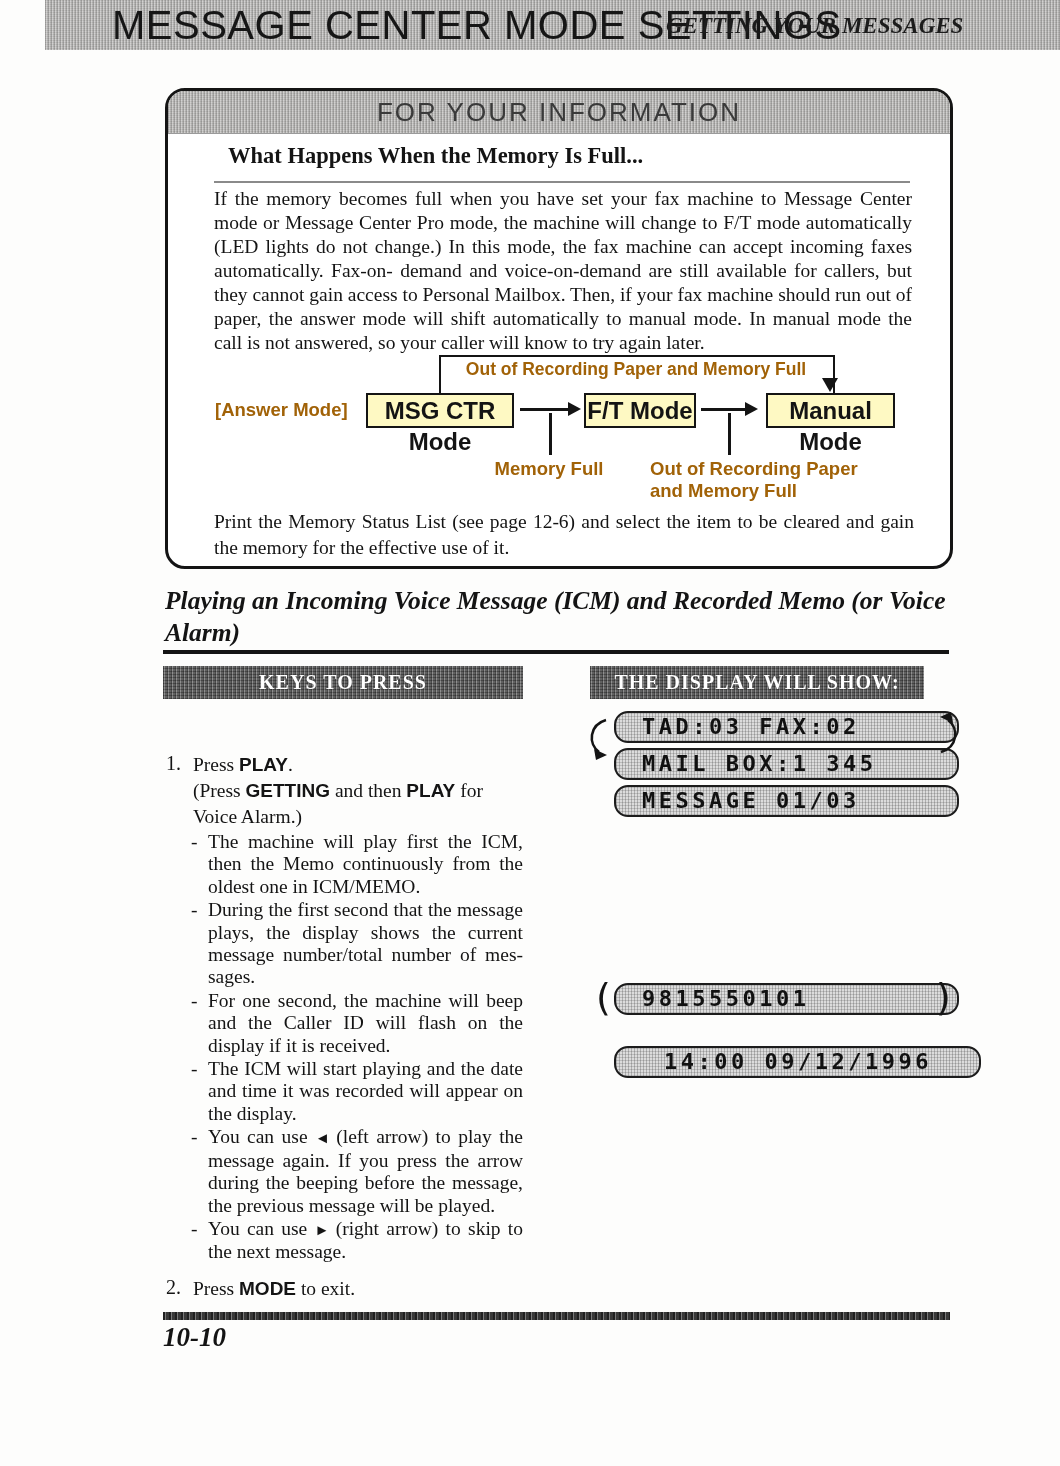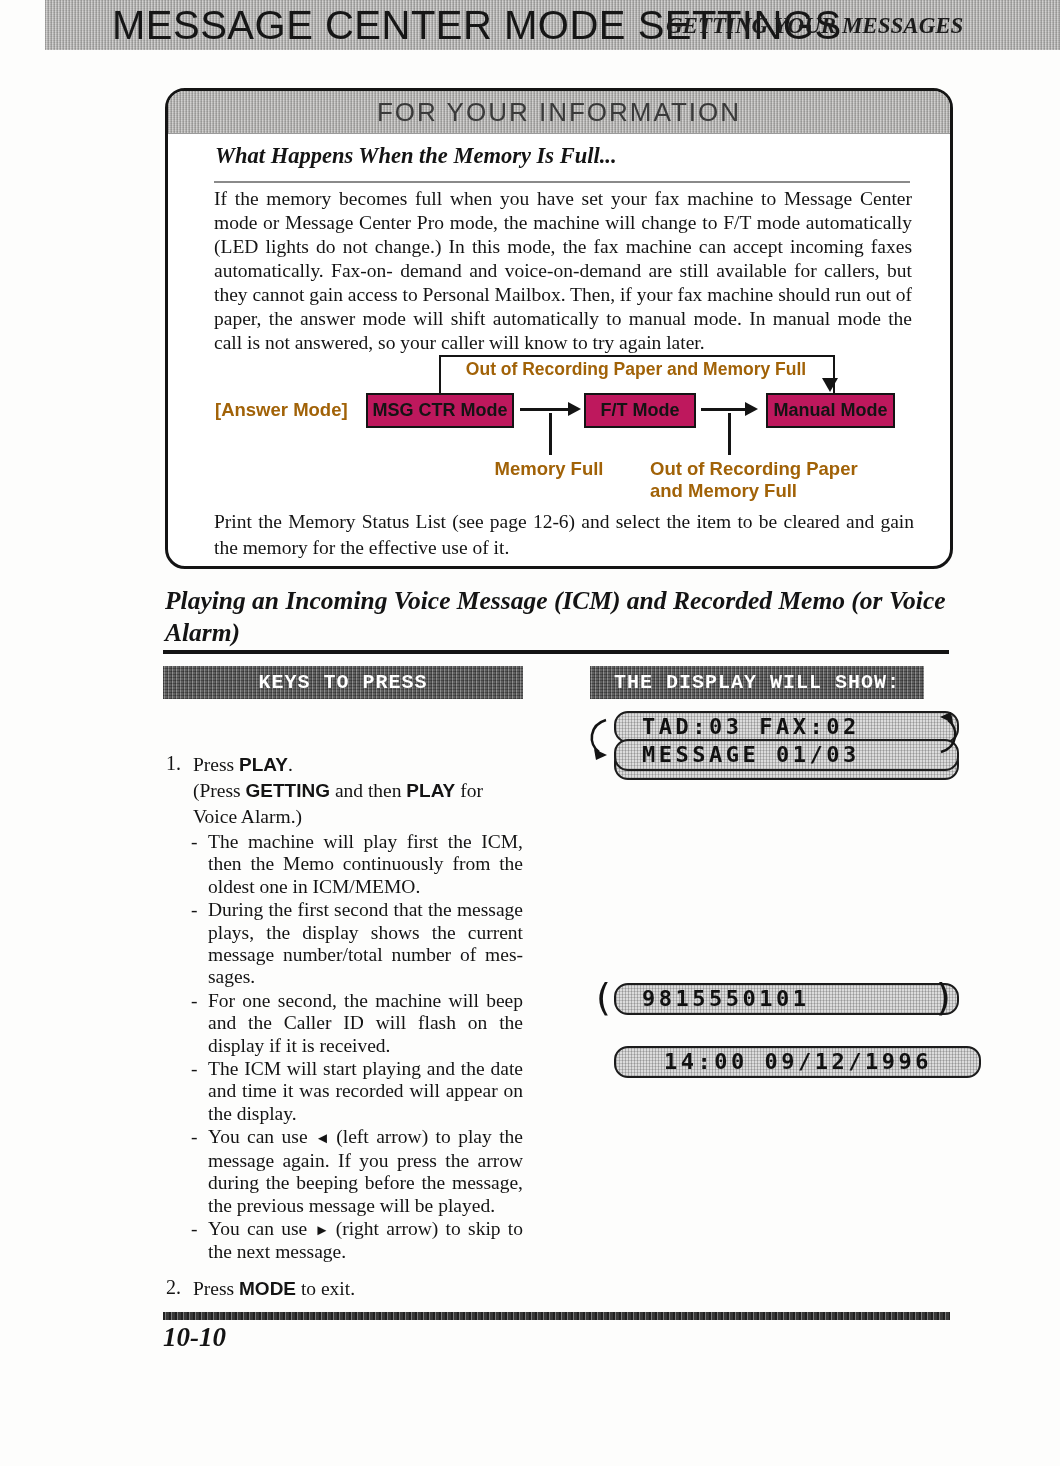--- a/index.html
+++ b/index.html
@@ -23,63 +23,63 @@
   #header-banner{left:45px;top:0;width:1015px;height:50px;}
   #page-title{left:67px;top:0;height:50px;line-height:50px;
       font-family:"Liberation Sans",sans-serif;font-size:40px;font-weight:400;color:#161616;letter-spacing:.5px;white-space:nowrap;}
   #page-subtitle{left:621px;top:0;height:50px;line-height:52px;
       font-family:"Liberation Serif",serif;font-style:italic;font-weight:bold;font-size:23px;color:#1c1c1c;white-space:nowrap;}
 
   
   #info-box{left:165px;top:88px;width:782px;height:475px;border:3px solid #141414;border-radius:20px;background:#fff;}
   #info-banner{left:0;top:0;width:100%;height:42px;border-radius:16px 16px 0 0;border-bottom:1px solid #9a9a9a;
       text-align:center;line-height:42px;font-family:"Liberation Sans",sans-serif;font-size:26px;color:#3a3a3a;letter-spacing:2px;}
-  #info-heading{left:47px;top:52px;font-style:italic;font-weight:bold;font-size:22.5px;white-space:nowrap;}
+  #info-heading{left:60px;top:52px;font-weight:bold;font-size:22.5px;white-space:nowrap;}
   #info-divider{left:46px;top:90px;width:696px;height:2px;background:#8a8a8a;}
   #info-body{left:46px;top:96px;width:698px;font-size:19.5px;line-height:24px;text-align:justify;}
   #info-footer-text{left:46px;top:418px;width:700px;font-size:19.5px;line-height:26px;text-align:justify;}
 
   
   .diag-label{font-family:"Liberation Sans",sans-serif;font-weight:bold;font-size:17.5px;color:#a16207;}
   #bracket-line{left:439px;top:355px;width:392px;height:37px;border:2.5px solid #141414;border-bottom:none;}
   #bracket-arrowhead{left:822px;top:378px;width:0;height:0;border-left:8px solid transparent;border-right:8px solid transparent;border-top:14px solid #141414;}
   #bracket-label{left:455px;top:359px;width:362px;text-align:center;}
   #answer-mode-label{left:215px;top:399px;font-size:18.5px;}
-  .mode-box{border:2.5px solid #141414;background:#be185d;text-align:center;font-family:"Liberation Sans",sans-serif;
-      font-weight:bold;font-size:18px;line-height:31px;height:31px;}
+  .mode-box{border:2.5px solid #141414;background:#fef9c3;text-align:center;font-family:"Liberation Sans",sans-serif;
+      font-weight:bold;font-size:24px;line-height:31px;height:31px;}
   #mode-box-msg{left:366px;top:393px;width:144px;}
   #mode-box-ft{left:584px;top:393px;width:108px;}
   #mode-box-manual{left:766px;top:393px;width:125px;}
   .h-arrow-line{top:408px;height:2.5px;background:#141414;}
   #arrow1-line{left:520px;width:50px;}
   #arrow2-line{left:701px;width:46px;}
   .h-arrow-head{top:402px;width:0;height:0;border-top:7px solid transparent;border-bottom:7px solid transparent;border-left:13px solid #141414;}
   #arrow1-head{left:568px;}
   #arrow2-head{left:745px;}
   .drop-line{top:413px;width:2.5px;height:42px;background:#141414;}
   #drop-line-1{left:549px;}
   #drop-line-2{left:728px;}
   #memory-full-label{left:449px;top:458px;width:200px;text-align:center;font-size:18.5px;}
   #out-paper-label{left:650px;top:458px;width:218px;font-size:18.5px;line-height:22px;}
 
   
   #section-title{left:165px;top:585px;width:790px;font-style:italic;font-weight:bold;font-size:25.5px;line-height:32px;}
   #section-underline{left:163px;top:650px;width:786px;height:3.5px;background:#141414;}
 
   
-  .col-banner{top:666px;height:33px;text-align:center;line-height:33px;font-family:Liberation Mono, monospace;
+  .col-banner{top:666px;height:33px;text-align:center;line-height:33px;font-family:Liberation Serif, serif;
       font-weight:bold;font-size:20px;color:#ffffff;letter-spacing:1px;text-shadow:0 0 1px #333;}
   #keys-banner{left:163px;width:360px;}
   #display-banner{left:590px;width:334px;}
 
   
   .lcd{border:2.5px solid #1c1c1c;border-radius:14px;height:28px;width:315px;left:614px;
       font-family:"DejaVu Sans Mono",monospace;font-size:22px;font-weight:bold;line-height:28px;
       letter-spacing:3.5px;color:#111;padding-left:26px;box-sizing:content-box;overflow:hidden;white-space:nowrap;}
-  #lcd-1{top:711px;} #lcd-2{top:748px;} #lcd-3{top:739px;}
+  #lcd-1{top:711px;} #lcd-2{top:748px;} #lcd-3{top:785px;}
   #lcd-4{top:983px;} #lcd-5{top:1046px;padding-left:48px;}
   .big-paren{top:975px;font-size:38px;font-family:"DejaVu Sans",sans-serif;color:#141414;font-weight:400;}
   #paren-open{left:596px;} #paren-close{left:936px;}
 
   
   .step-num{position:absolute;left:0;top:0;font-size:20px;}
   .step-body{margin-left:27px;font-size:19.5px;line-height:26px;}
   .keycap{font-family:"Liberation Sans",sans-serif;font-weight:bold;font-size:19px;margin-top:47px;}
   #step-1{left:166px;top:752px;width:346px;}
   #step-2{left:166px;top:1276px;width:346px;}

